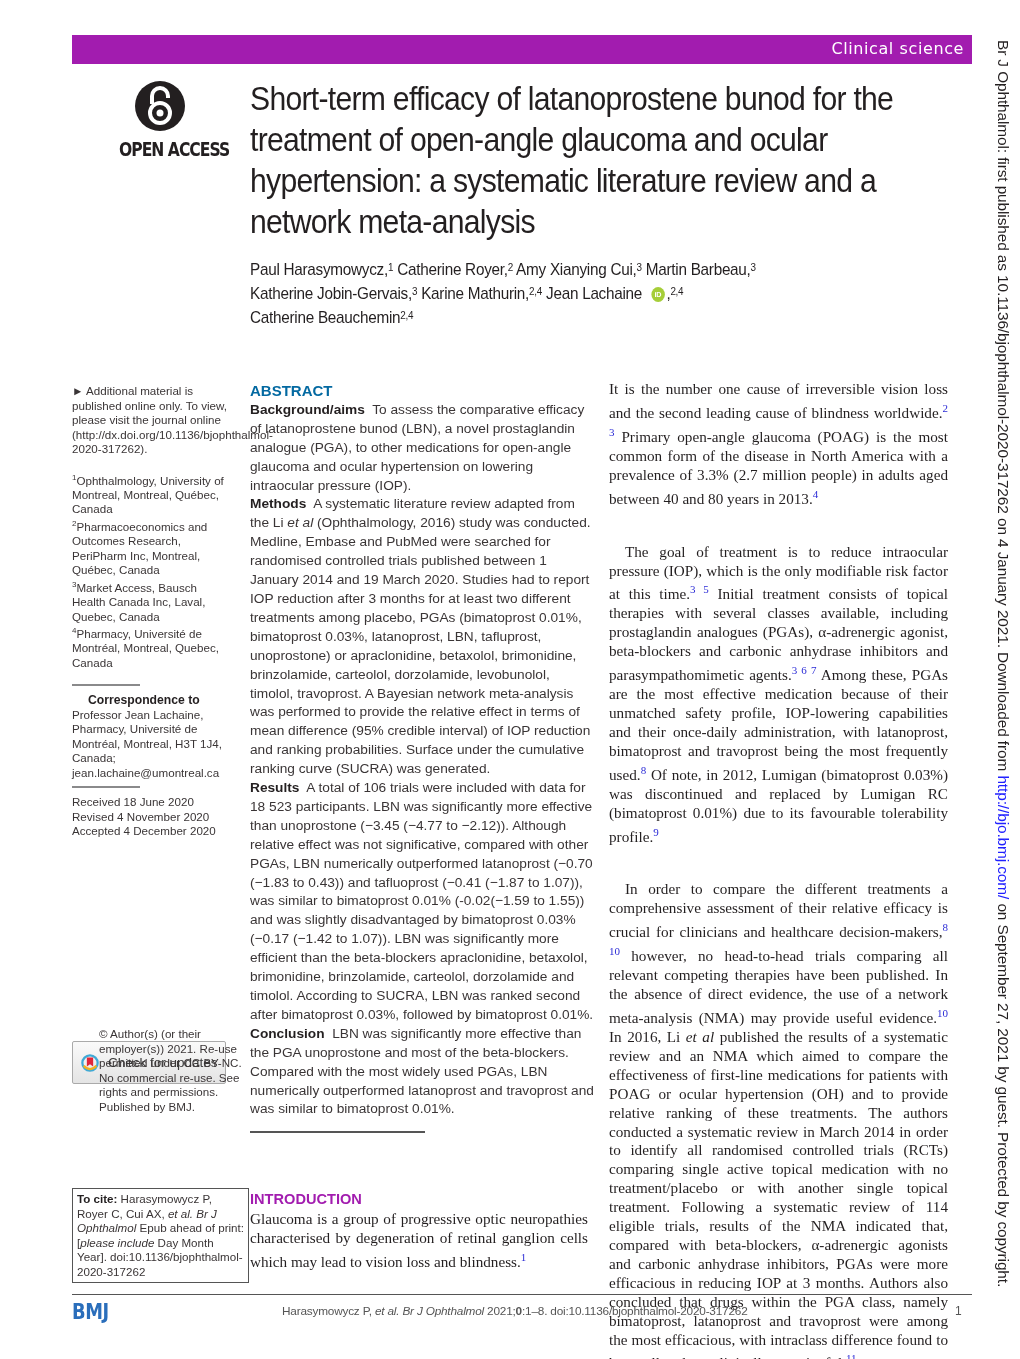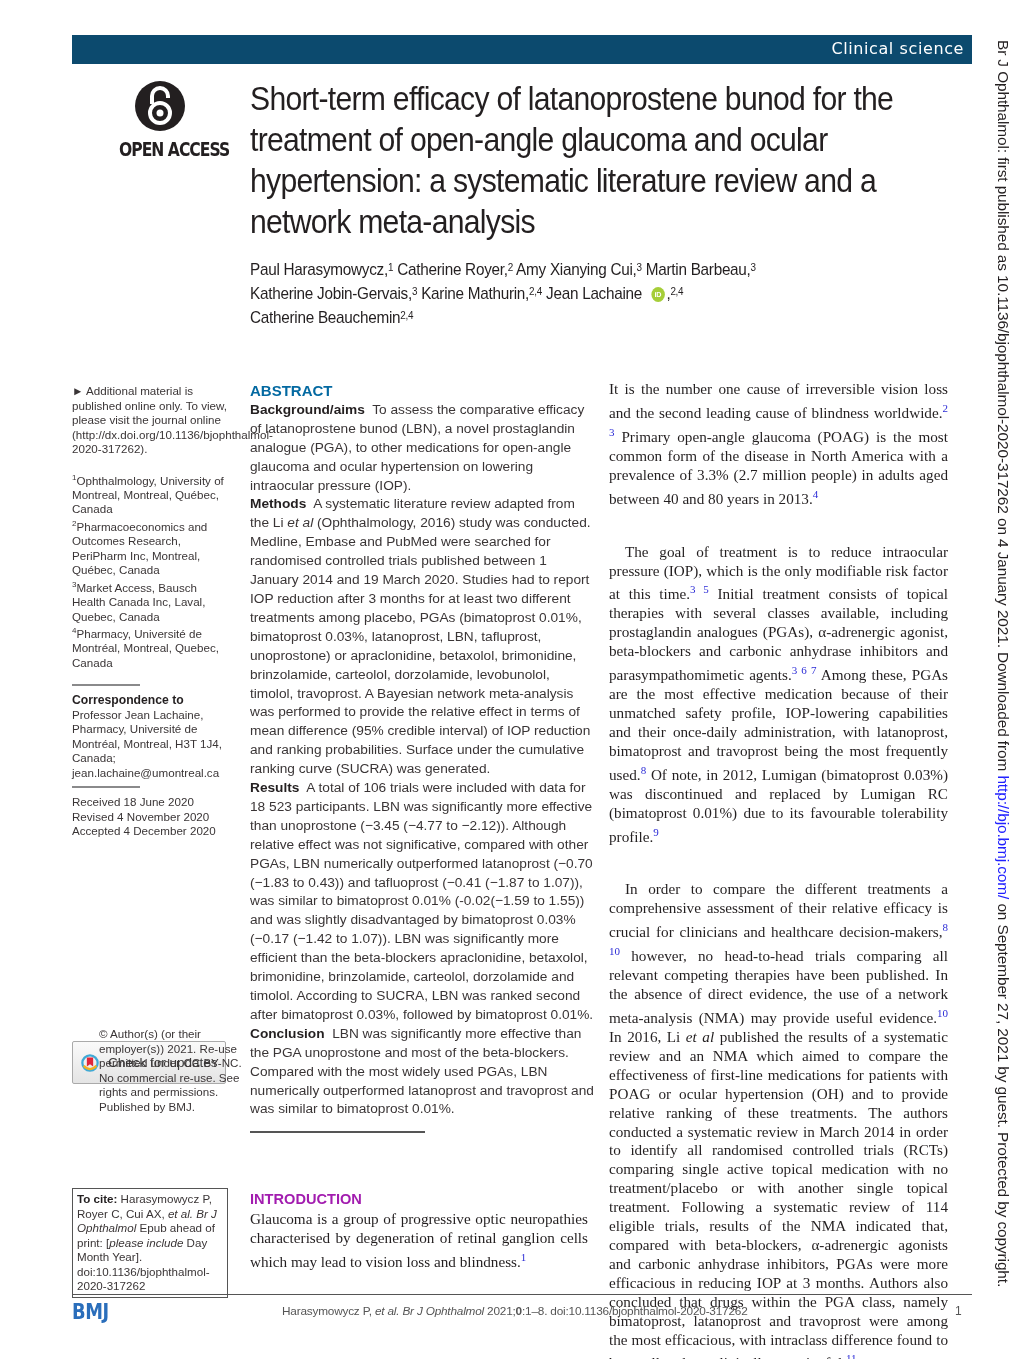--- a/index.html
+++ b/index.html
@@ -1,32 +1,32 @@
 <!DOCTYPE html>
 <html><head>
 <meta charset="utf-8">
 <style>
   html, body { margin:0; padding:0; background:#fff; }
   body { width:1020px; height:1359px; position:relative; overflow:hidden; color:#231f20; font-family:"Liberation Sans", sans-serif; }
-  .topbar { position:absolute; left:72px; top:35px; width:900px; height:29px; background:#0c4a6e; }
+  .topbar { position:absolute; left:72px; top:35px; width:900px; height:29px; background:#a21caf; }
   .topbar .sec { position:absolute; right:8px; top:4px; color:#fff; font-family:"DejaVu Sans", sans-serif; font-size:16px; letter-spacing:0.6px; }
   .oa { position:absolute; left:110px; top:80px; width:100px; text-align:left; }
   .oa svg { display:block; margin:0 auto; }
   .oa .lbl { font-family:"DejaVu Sans", sans-serif; font-weight:bold; font-size:19px; letter-spacing:-1.2px; transform:scaleX(0.82); transform-origin:center; margin-top:6px; white-space:nowrap; }
   .title { position:absolute; left:250px; top:78px; width:700px; font-family:"Liberation Sans", sans-serif; font-size:33.5px; line-height:41px; letter-spacing:-0.8px; transform:scaleX(0.9); transform-origin:left top; width:780px; }
   .authors { position:absolute; left:250px; top:258px; width:760px; font-size:17px; line-height:24px; letter-spacing:-0.3px; transform:scaleX(0.9); transform-origin:left top; }
   .authors sup { font-size:11px; vertical-align:top; position:relative; top:-3px; }
   .orcid { display:inline-block; width:15px; height:15px; border-radius:50%; background:#a6ce39; color:#fff; font-size:8px; line-height:15px; text-align:center; vertical-align:middle; margin:0 2px 0 10px; font-weight:bold; }
   .side { position:absolute; left:72px; width:160px; font-size:11.6px; line-height:14.5px; color:#3a3536; }
   .side sup { font-size:8px; }
   .side .rule { width:68px; height:2px; background:#8a8a8b; margin:6px 0 7px; }
-  .side b.h { color:#231f20; font-size:12.2px; }
+  .side b.h { color:#231f20; font-size:12.2px;margin-left:16px; }
   .checkbtn { position:absolute; left:72px; top:1041px; width:154px; height:43px; border:1px solid #aaa; border-radius:2px; background:linear-gradient(#fafafa,#e4e4e4); display:flex; align-items:center; font-size:13.5px; color:#3a3a3a; box-sizing:border-box; }
   .checkbtn .ic { width:18px; height:18px; margin:0 9px 0 8px; }
-  .citebox { position:absolute; left:72px; top:1188px; width:156px; border:1px solid #555; padding:3px 4px; font-size:11.6px; line-height:14.5px; box-sizing:border-box; color:#3a3536; }
+  .citebox { position:absolute; left:72px; top:1188px; width:177px; border:1px solid #555; padding:3px 4px; font-size:11.6px; line-height:14.5px; box-sizing:border-box; color:#3a3536; }
   .abs { position:absolute; left:250px; top:382px; width:345px; font-size:13.7px; line-height:18.9px; color:#3a3536; }
   .abs .ah { font-weight:bold; font-size:15px; color:#0369a1; }
   .abs b { color:#231f20; }
   .abs .rule { width:175px; height:1.5px; background:#555; margin:12px 0 0; }
   .intro-h { position:absolute; left:250px; top:1191px; font-weight:bold; font-size:14.6px; color:#a21caf; }
   .serif { font-family:"Liberation Serif", serif; font-size:15.2px; line-height:18.9px; text-align:justify; color:#231f20; }
   .intro { position:absolute; left:250px; top:1210px; width:338px; }
   .col3 { position:absolute; left:609px; top:380px; width:339px; }
   .serif sup, .ref { color:#2b2bd6; font-size:11px; }
   .serif p { margin:0; }

